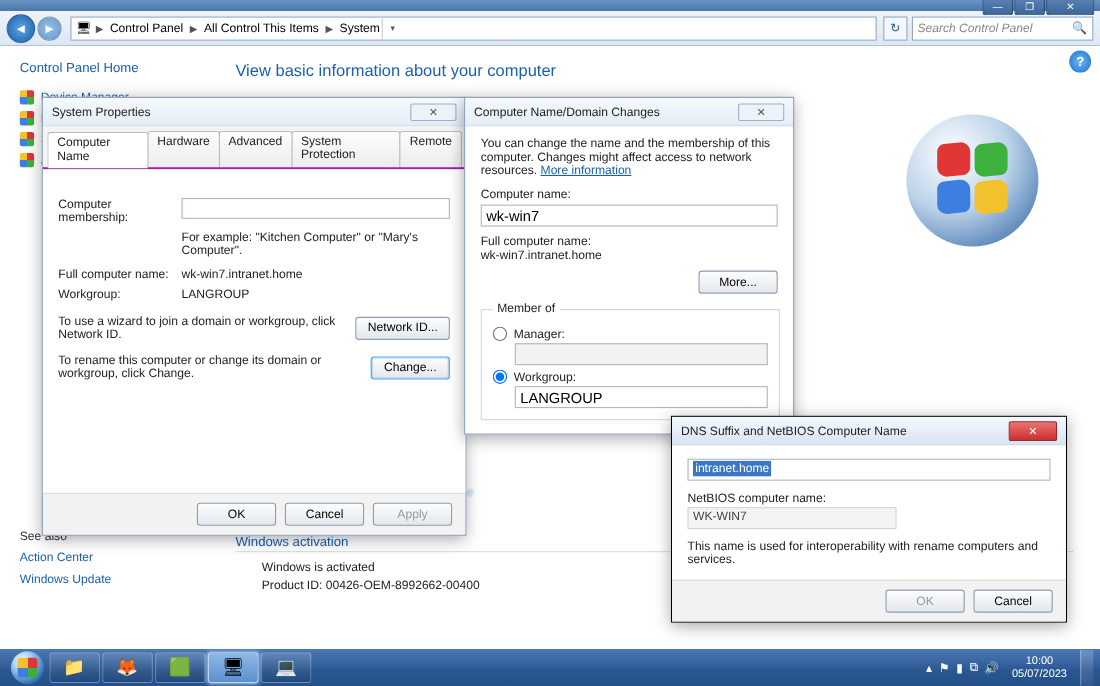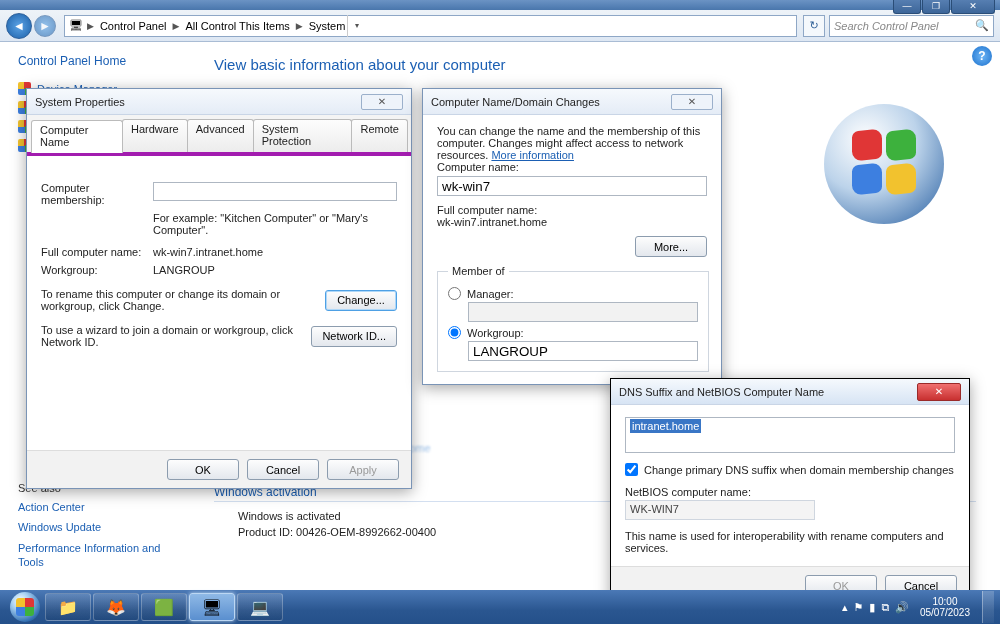--- a/index.html
+++ b/index.html
@@ -56,26 +56,26 @@
 .dlg-title .spacer{flex:1;}
 .dlg-close { width:42px; height:16px; border:1px solid #9bb0cb; border-radius:2px; background:#eef3fa; display:flex;align-items:center;justify-content:center; font-size:10px; color:#555; }
 .dlg-close.red { background:linear-gradient(#f07070,#c83030); border-color:#9a2a2a; color:#fff; width:44px; height:18px; }
 .dlg-body { padding: 10px 14px 12px 14px; background:#fff; font-size:11px; color:#222; }
 .dlg-footer { padding:8px 12px; display:flex; justify-content:flex-end; gap:8px; background:#f2f2f2; border-top:1px solid #ddd; }
 .btn { min-width:72px; height:21px; border:1px solid #8c9cae; background:linear-gradient(#fdfdfd,#e3e7ed); font-size:11px; border-radius:3px; padding:0 10px; }
 .btn.disabled { color:#999; }
 .btn.hl { border:1px solid #4ea0e4; box-shadow:0 0 0 1px #aed7f8 inset; }
 
 
-.tabs { display:flex; background:#f4f4f4; border-bottom:4px solid #a21caf; padding:4px 4px 0 4px; }
+.tabs { display:flex; background:#f4f4f4; border-bottom:2px solid #a21caf; padding:4px 4px 0 4px; }
 .tab { padding:3px 8px 4px; font-size:11px; border:1px solid #bbb; border-bottom:none; background:linear-gradient(#fdfdfd,#ececec); margin-right:-1px; border-radius:3px 3px 0 0; color:#222; }
 .tab.active { background:#fff; position:relative; top:1px; padding-bottom:5px; }
 
 
-#dlg-sysprops { top: 88px; left: 26px; width: 386px; }
+#dlg-sysprops { top: 88px; left: 38px; width: 386px; }
 #dlg-sysprops .dlg-body { padding: 0; }
 #dlg-sysprops .tabpage { padding: 12px 14px 8px; background:#fff; }
 .sp-row { display:flex; align-items:flex-start; margin: 6px 0; }
 .sp-row .lbl { width:112px; }
 .sp-ico { width:34px; height:28px; background:linear-gradient(#cfe3f8,#7fb0e2); border:1px solid #5d8cc0; border-radius:3px; margin-right:10px; flex:none; position:relative; }
 .sp-ico:after{content:""; position:absolute; right:-6px; bottom:-4px; width:14px; height:10px; background:#eee; border:1px solid #888; border-radius:2px;}
 .sp-input { flex:1; height:19px; border:1px solid #aeb7c2; background:#fff; }
 .sp-example { font-size:11px; color:#222; margin-left:112px; }
 .sp-btnrow { display:flex; align-items:center; margin: 12px 0 4px; }
 .sp-btnrow .txt { flex:1; padding-right:12px; }
@@ -88,21 +88,21 @@
 #dlg-domain legend { font-size:11px; padding:0 4px; }
 #dlg-domain .radiorow { display:flex; align-items:center; margin:4px 0 2px; }
 #dlg-domain .radiorow input { margin-right:6px; }
 #dlg-domain .subfield { width: 230px; height:20px; border:1px solid #aeb7c2; background:#fff; padding:2px 4px; margin-left:20px; }
 #dlg-domain .subfield.disabled { background:#f2f2f2; color:#888; }
 .link { color:#1b5fb3; text-decoration:underline; }
 
 
 #dlg-dns { top: 378px; left: 610px; width: 360px; border:1px solid #000000; }
 #dlg-dns .dlg-title { background:linear-gradient(#f5f9fd,#d7e4f4); }
-#dlg-dns .field { width:100%; height:36px; border:1px solid #aeb7c2; background:#fff; padding:2px 4px; margin:2px 0 10px; }
+#dlg-dns .field { width:100%; height:20px; border:1px solid #aeb7c2; background:#fff; padding:2px 4px; margin:2px 0 10px; }
 #dlg-dns .sel { background:#3976c6; color:#fff; padding:1px 2px; }
 #dlg-dns .chk { display:flex; align-items:center; margin:4px 0 10px; }
 #dlg-dns .chk input { margin-right:6px; }
 #dlg-dns .ro-field { width:190px; height:20px; border:1px solid #cfd6df; background:#f4f4f4; padding:2px 4px; margin:2px 0 10px; color:#444; }
 
 
 .taskbar { position:absolute; bottom:0; left:0; right:0; height:34px; background:linear-gradient(#4b79b6,#2a5690 60%,#24508a); display:flex; align-items:center; padding:0 6px; }
 .start { width:38px; height:34px; display:flex; align-items:center; justify-content:center; }
 .start .orb { width:30px; height:30px; border-radius:50%; background:radial-gradient(circle at 35% 30%,#fff,#a9d2f4 30%,#2f6cae 75%); position:relative; }
 .start .orb:after{content:""; position:absolute; inset:6px; background:conic-gradient(#e03636 0 25%,#3db13d 25% 50%,#3d7fe0 50% 75%,#f2c22e 75% 100%); border-radius:3px;}
@@ -163,21 +163,20 @@
       </div>
     <div class="sidelink">
         <span class="shield"></span>
         <span>Advanced system settings</span>
       </div>
 
     <div class="section2">
       <div class="seealso">See also</div>
       <div class="plainlink">Action Center</div>
       <div class="plainlink">Windows Update</div>
-      <div class="plainlink">Performance Information and Tools</div>
     </div>
   </div>
 
   <div class="content">
     <div class="help-icon">?</div>
     <div class="pagetitle">View basic information about your computer</div>
     <div class="blurred">Windows edition</div>
 
     <div style="position:absolute; left:210px; top:400px;" class="blurred">.home</div>
 
@@ -228,45 +227,45 @@
       <div class="sp-example">For example: "Kitchen Computer" or "Mary's Computer".</div>
       <div class="sp-row" style="margin-top:10px;">
         <div class="lbl">Full computer name:</div>
         <div>wk-win7.intranet.home</div>
       </div>
       <div class="sp-row">
         <div class="lbl">Workgroup:</div>
         <div>LANGROUP</div>
       </div>
       <div class="sp-btnrow">
+        <div class="txt">To use a wizard to join a domain or workgroup, click Network ID.</div>
+        <button class="btn">Network ID...</button>
+      </div>
+      <div class="sp-btnrow">
         <div class="txt">To rename this computer or change its domain or workgroup, click Change.</div>
         <button class="btn hl">Change...</button>
-      </div>
-      <div class="sp-btnrow">
-        <div class="txt">To use a wizard to join a domain or workgroup, click Network ID.</div>
-        <button class="btn">Network ID...</button>
       </div>
       <div style="height:90px;"></div>
     </div>
   </div>
   <div class="dlg-footer">
     <button class="btn">OK</button>
     <button class="btn">Cancel</button>
     <button class="btn disabled">Apply</button>
   </div>
 </div>
 
 <div class="dialog" id="dlg-domain">
   <div class="dlg-title">
     <span>Computer Name/Domain Changes</span>
     <span class="spacer"></span>
     <div class="dlg-close">✕</div>
   </div>
   <div class="dlg-body">
-    <div style="">
+    <div style="margin-bottom:10px;">
       <span>You can change the name and the membership of this computer. Changes might affect access to network resources.</span>
       <span class="link">More information</span>
     </div>
     <div>Computer name:</div>
     <input class="field" value="wk-win7" style="">
     <div>Full computer name:</div>
     <div style="margin-bottom:8px;">wk-win7.intranet.home</div>
     <div class="more-wrap">
         <button class="btn">More...</button>
       </div>
@@ -287,24 +286,20 @@
 </div>
 
 <div class="dialog" id="dlg-dns">
   <div class="dlg-title">
     <span>DNS Suffix and NetBIOS Computer Name</span>
     <span class="spacer"></span>
     <div class="dlg-close red">✕</div>
   </div>
   <div class="dlg-body">
     <div class="field"><span class="sel">intranet.home</span></div>
-    <div class="chk">
-        <input type="checkbox" checked="" style="">
-        <span>Change primary DNS suffix when domain membership changes</span>
-      </div>
     <div>NetBIOS computer name:</div>
     <div class="ro-field">WK-WIN7</div>
     <div>This name is used for interoperability with rename computers and services.</div>
   </div>
   <div class="dlg-footer">
     <button class="btn disabled">OK</button>
     <button class="btn">Cancel</button>
   </div>
 </div>
 

